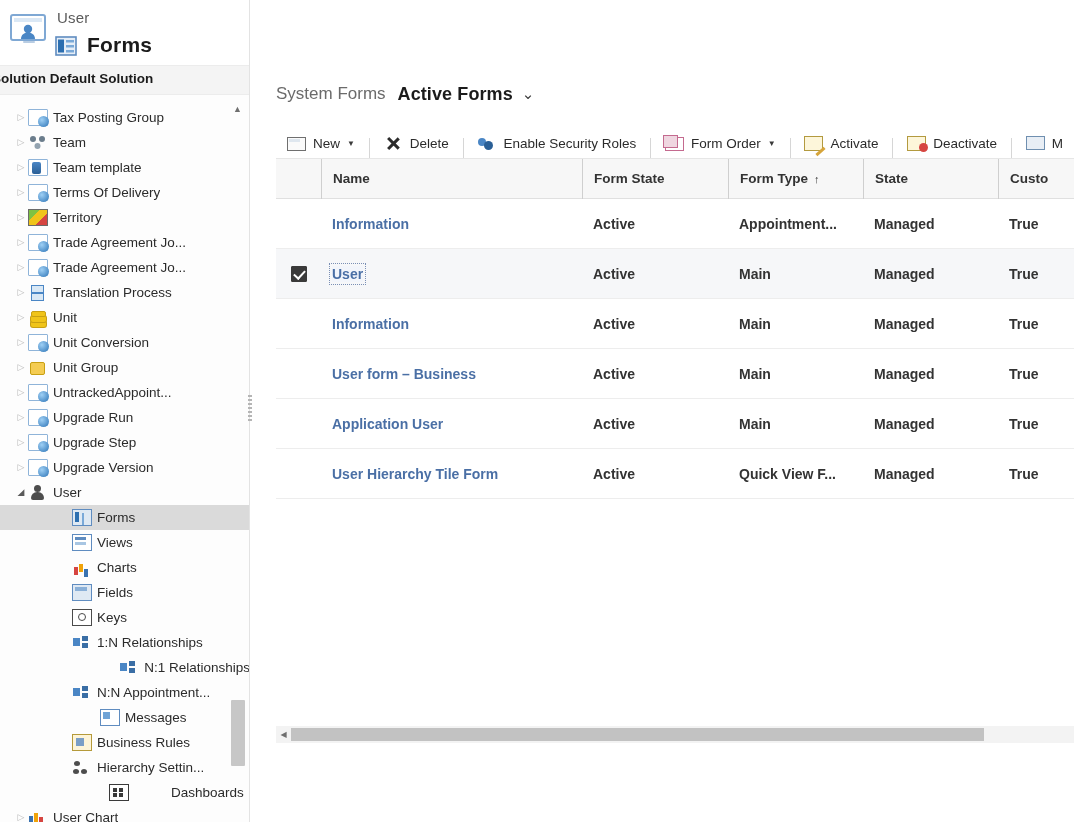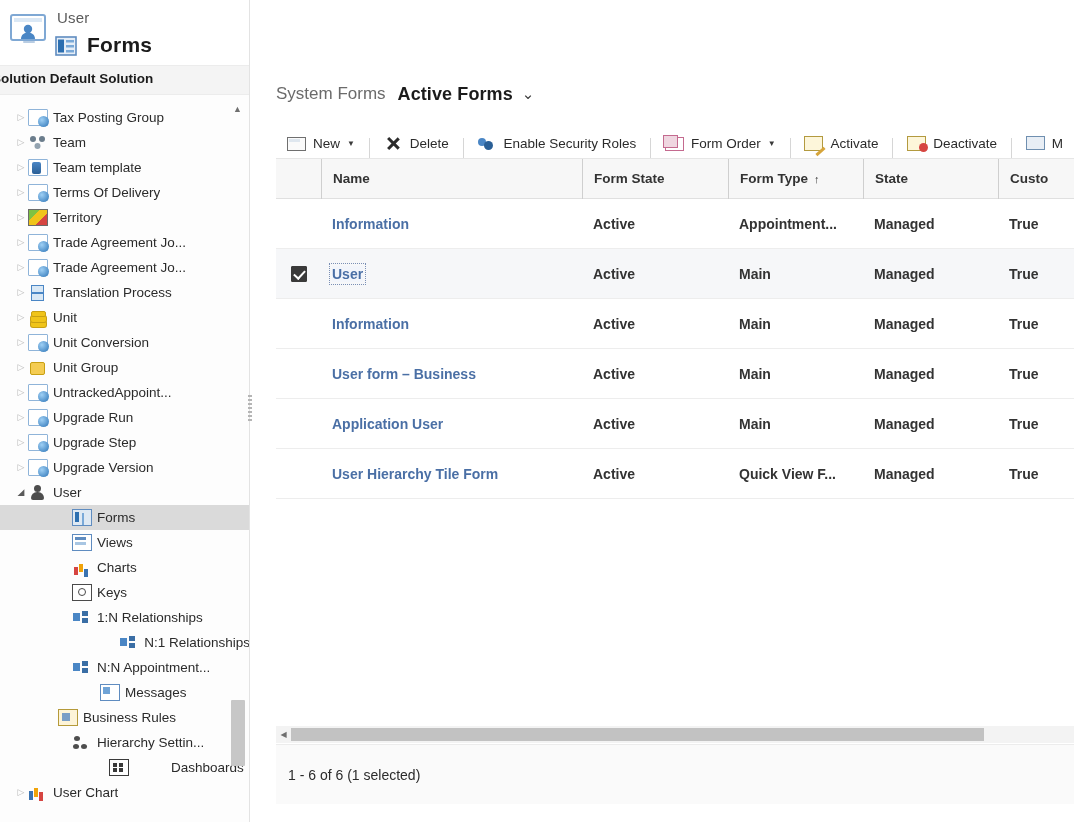--- a/index.html
+++ b/index.html
@@ -473,20 +473,25 @@
           <span class="tico ic-views"></span>
           <span class="tlabel">Views</span>
         </div>
         <div class="tnode" style="padding-left: 58px;">
           <span class="twist none"></span>
           <span class="tico ic-charts"></span>
           <span class="tlabel">Charts</span>
         </div>
         <div class="tnode" style="padding-left: 58px;">
           <span class="twist none"></span>
+          <span class="tico ic-fields"></span>
+          <span class="tlabel">Fields</span>
+        </div>
+        <div class="tnode" style="padding-left: 58px;">
+          <span class="twist none"></span>
           <span class="tico ic-keys"></span>
           <span class="tlabel">Keys</span>
         </div>
         <div class="tnode" style="padding-left: 58px;">
           <span class="twist none"></span>
           <span class="tico ic-rel"></span>
           <span class="tlabel">1:N Relationships</span>
         </div>
         <div class="tnode" style="padding-left: 46px; justify-content: flex-end;">
           <span class="twist none"></span>
@@ -496,21 +501,21 @@
         <div class="tnode" style="padding-left: 58px;">
           <span class="twist none"></span>
           <span class="tico ic-rel"></span>
           <span class="tlabel">N:N Appointment...</span>
         </div>
         <div class="tnode" style="padding-left: 86px;">
           <span class="twist none"></span>
           <span class="tico ic-msg"></span>
           <span class="tlabel">Messages</span>
         </div>
-        <div class="tnode" style="padding-left: 44px;">
+        <div class="tnode" style="padding-left: 58px;">
           <span class="twist none"></span>
           <span class="tico ic-brules"></span>
           <span class="tlabel">Business Rules</span>
         </div>
         <div class="tnode" style="padding-left: 58px;">
           <span class="twist none"></span>
           <span class="tico ic-hier"></span>
           <span class="tlabel">Hierarchy Settin...</span>
         </div>
         <div class="tnode" style="padding-left: 58px; gap: 37px;">
@@ -729,16 +734,13 @@
       </div>
   </div>
 
   <div id="hscroll">
     <div id="hs-left">◀</div>
     <div id="hs-track">
       <div id="hs-thumb"></div>
     </div>
   </div>
 
-  <div id="status-bar">
-    <span id="status-text">1 - 6 of 6 (1 selected)</span>
-  </div>
 </div>
 
 </body></html>

